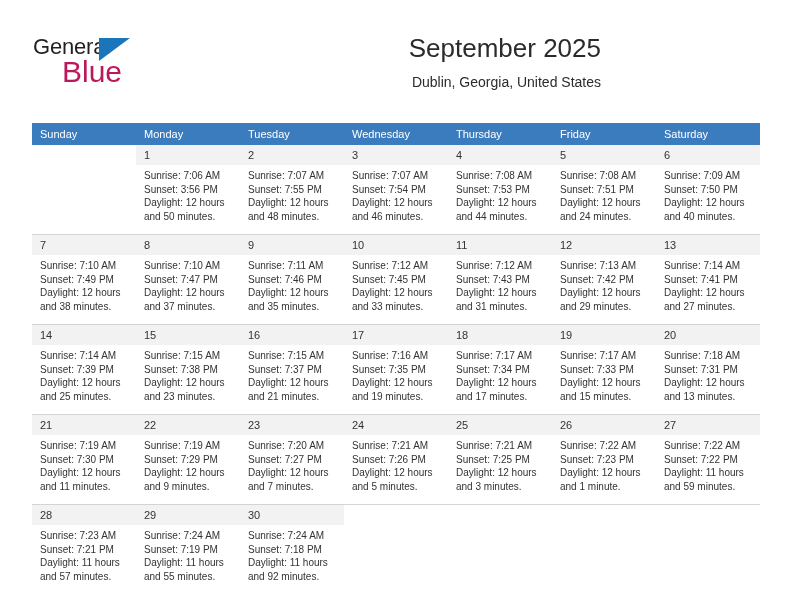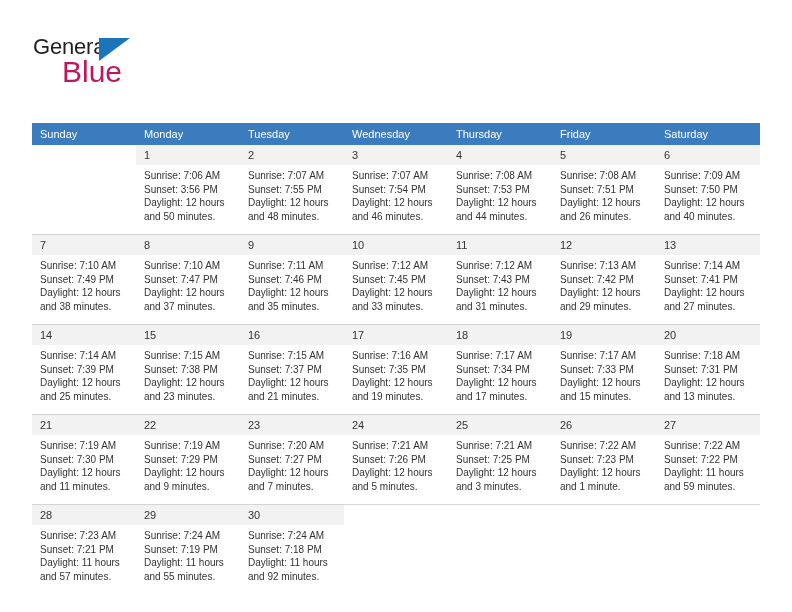--- a/index.html
+++ b/index.html
@@ -143,20 +143,24 @@
 <div id="page">
 
   <div class="header">
 
     <div class="logo">
       <span class="logo-general">General</span>
       <span class="logo-tri"></span>
       <span class="logo-blue">Blue</span>
     </div>
 
+    <div class="title-block">
+      <h1 class="cal-title">September 2025</h1>
+      <h2 class="cal-subtitle">Dublin, Georgia, United States</h2>
+    </div>
 
   </div>
 
   <table class="calendar">
     <thead>
       <tr id="weekday-row">
           <th>Sunday</th>
           <th>Monday</th>
           <th>Tuesday</th>
           <th>Wednesday</th>
@@ -216,21 +220,21 @@
               </div>
             </div>
           </td>
           <td>
             <div class="cell-inner">
               <div class="daynum">5</div>
               <div class="info">
                 <div>Sunrise: 7:08 AM</div>
                 <div>Sunset: 7:51 PM</div>
                 <div>Daylight: 12 hours</div>
-                <div>and 26 minutes.</div>
+                <div>and 24 minutes.</div>
               </div>
             </div>
           </td>
           <td>
             <div class="cell-inner">
               <div class="daynum">6</div>
               <div class="info">
                 <div>Sunrise: 7:09 AM</div>
                 <div>Sunset: 7:50 PM</div>
                 <div>Daylight: 12 hours</div>

